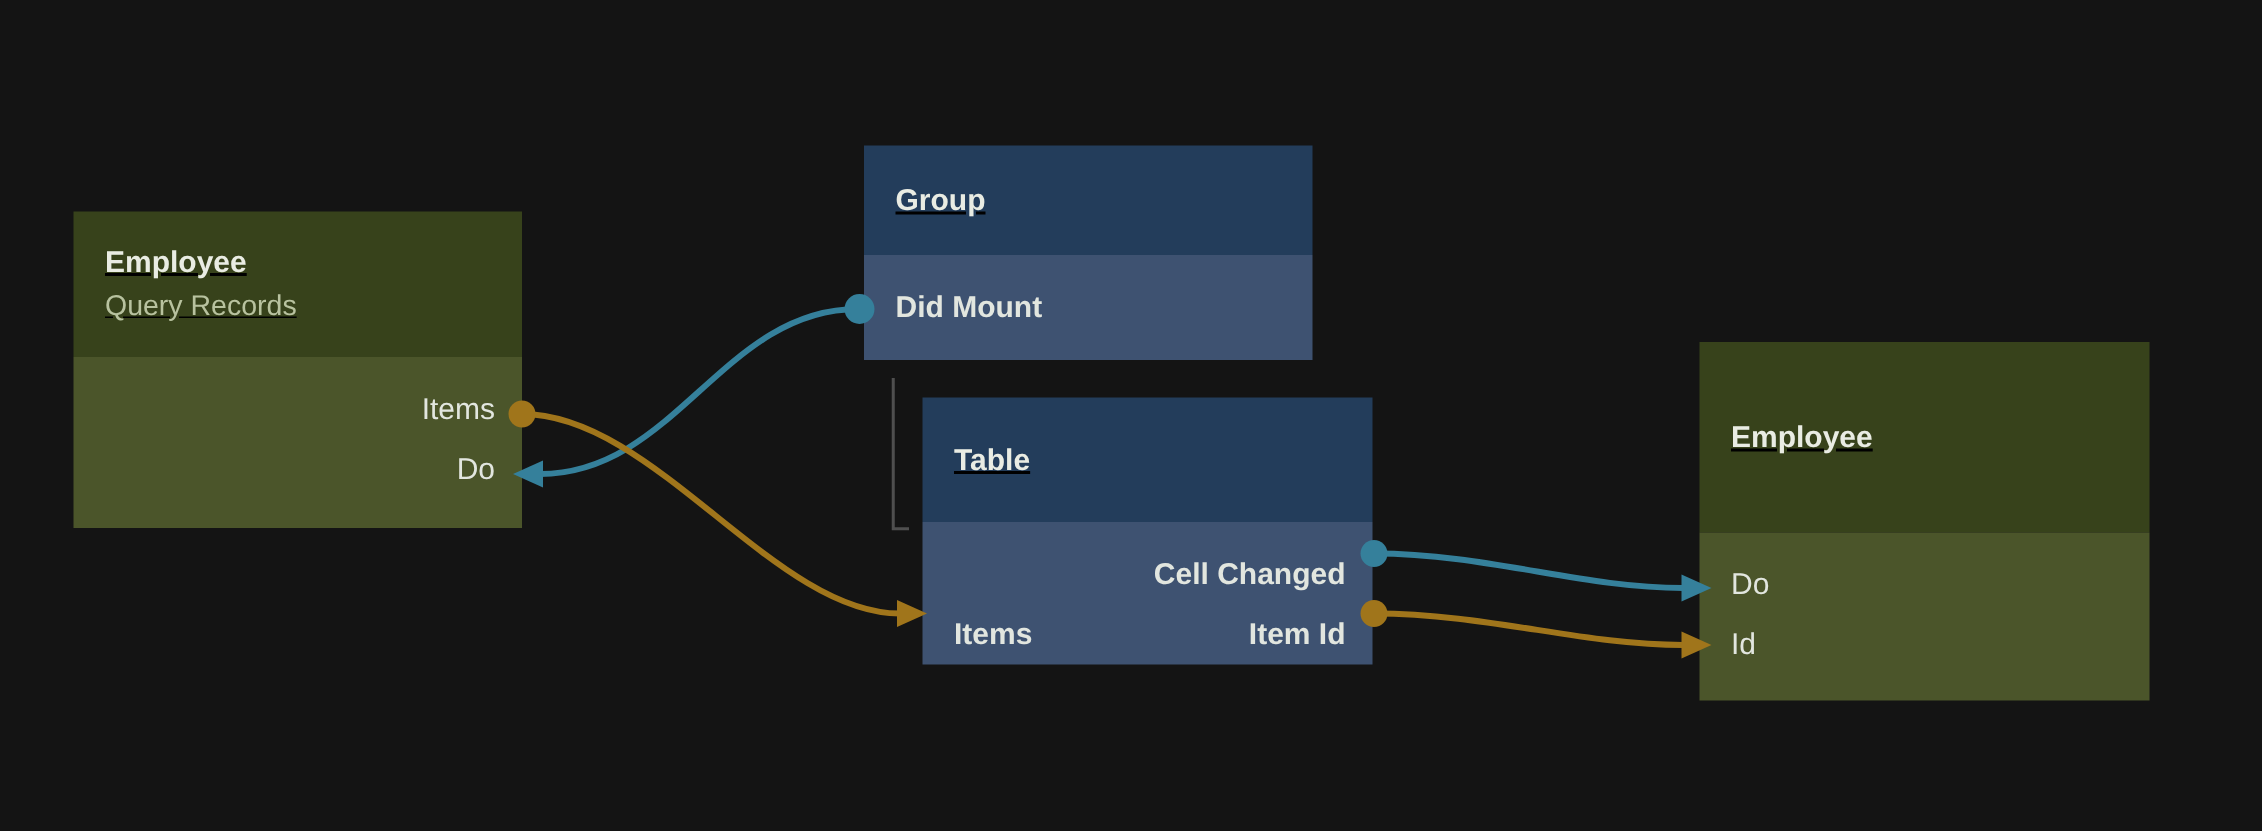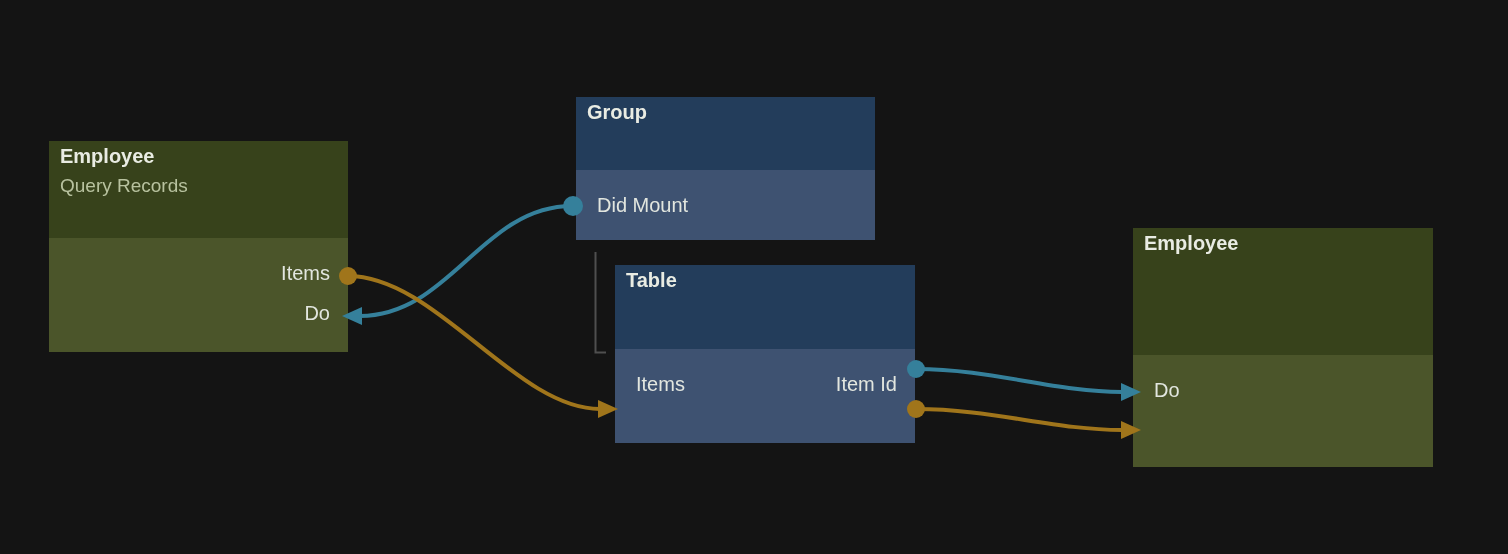--- a/index.html
+++ b/index.html
@@ -6,29 +6,29 @@
     --background:#141414; --green-header:#37421b; --green-body:#4b552a;
     --blue-header:#233d5b; --blue-body:#3e5271; --title-text:#e9ece3;
     --subtitle-text:#b8c29f; --port-text:#e2e6df; --teal:#35809b;
     --gold:#a0751b; --bracket:#4f4f4f;
   }
   *{margin:0;padding:0;box-sizing:border-box;}
   html,body{width:1508px;height:554px;overflow:hidden;}
   body{background:var(--background);font-family:"Liberation Sans",sans-serif;}
   .canvas{position:relative;width:1508px;height:554px;background:var(--background);}
   .node{position:absolute;display:flex;flex-direction:column;}
-  .node .header{display:flex;flex-direction:column;justify-content:flex-start;
-    padding-left:11px;padding-right:18px;}
+  .node .header{display:flex;flex-direction:column;justify-content:center;
+    padding-left:21px;padding-right:18px;text-decoration:underline;}
   .node .title{font-size:20px;font-weight:bold;color:var(--title-text);line-height:30px;}
   .node .subtitle{font-size:19px;font-weight:normal;color:var(--subtitle-text);line-height:30px;}
   .node .body{flex:1;padding-top:15px;}
   .green .header{background:var(--green-header);}
   .green .body{background:var(--green-body);}
   .blue .header{background:var(--blue-header);}
-  .blue .body{background:var(--blue-body);}
+  .blue .body{background:var(--blue-body);font-weight:bold;}
   .port-row{height:40px;display:flex;align-items:center;}
   .port-row.right{justify-content:flex-end;}
   .port-row.between{justify-content:space-between;}
   .port{font-size:20px;color:var(--port-text);line-height:40px;}
   .pad-l .port,.port.pad-l{padding-left:21px;}
   .pad-r .port,.port.pad-r{padding-right:18px;}
   .subtitle.wrap{max-width:170px;}
   svg.edges{position:absolute;left:0;top:0;width:1508px;height:554px;pointer-events:none;}
   .edge-teal{stroke:var(--teal);stroke-width:4;fill:none;}
   .edge-gold{stroke:var(--gold);stroke-width:4;fill:none;}
@@ -67,34 +67,40 @@
         <span class="port pad-l">Did Mount</span>
       </div>
     </div>
   </div>
 
   <div class="node blue" style="left:615px;top:265px;width:300px;height:178px;">
     <div class="header" style="height:84px;">
       <div class="title">Table</div>
     </div>
     <div class="body">
+      <div class="port-row right">
+        <span class="port pad-r">Cell Changed</span>
+      </div>
       <div class="port-row between">
         <span class="port pad-l">Items</span>
         <span class="port pad-r">Item Id</span>
       </div>
     </div>
   </div>
 
   <div class="node green" style="left:1133px;top:228px;width:300px;height:239px;">
     <div class="header" style="height:127px;">
       <div class="title">Employee</div>
     </div>
     <div class="body">
       <div class="port-row">
         <span class="port pad-l">Do</span>
+      </div>
+      <div class="port-row">
+        <span class="port pad-l">Id</span>
       </div>
     </div>
   </div>
 
   <svg class="edges" viewBox="0 0 1508 554">
 
     <path class="edge-bracket" d="M595.5 252 L595.5 352.5 L606 352.5"></path>
 
     <path class="edge-teal" d="M572 206 C482 206 450 316 360 316"></path>
     <polygon class="arrow-teal" points="342,316 362,307 362,325"></polygon>

